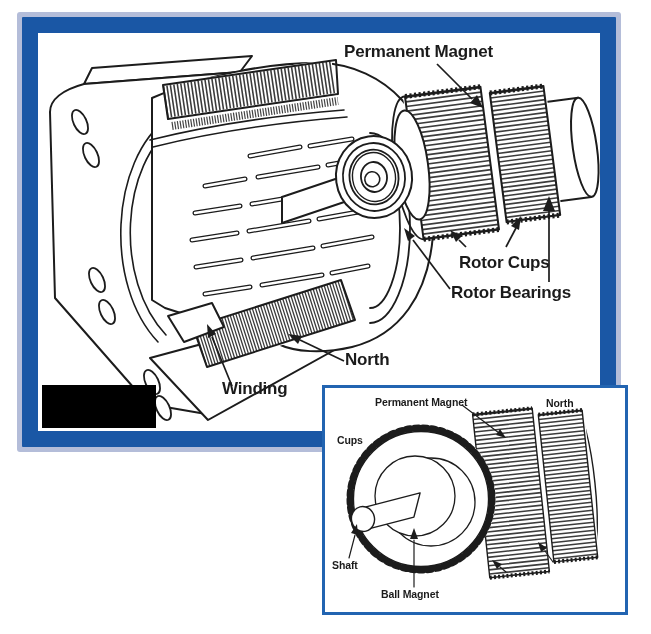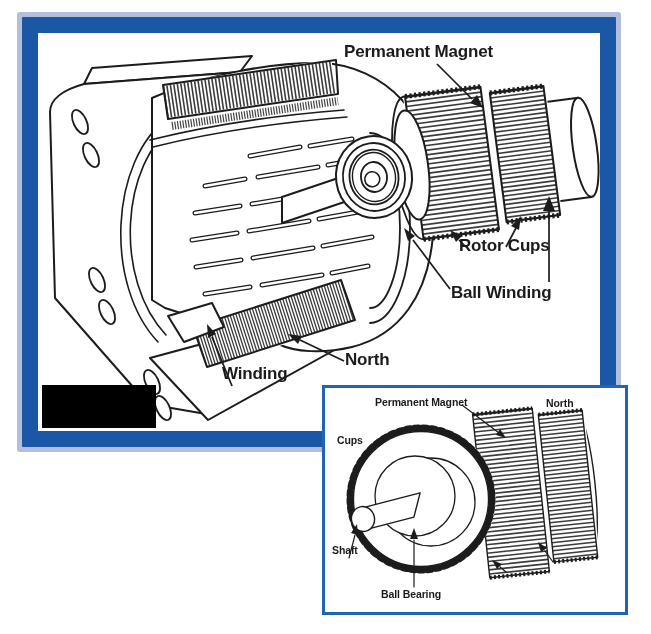--- a/index.html
+++ b/index.html
@@ -135,24 +135,24 @@
       <polygon points="450,230 462,236 456,242"></polygon>
       <polygon points="521,216 519,230 511,226"></polygon>
       <polygon points="404,228 415,236 408,241"></polygon>
       <polygon points="549,196 543,211 555,211"></polygon>
       <polygon points="288,334 302,336 298,344"></polygon>
       <polygon points="207,324 216,334 208,338"></polygon>
     </g>
   </svg>
 
   <div class="lbl lbl-main" style="left:344px;top:42px">Permanent Magnet</div>
-  <div class="lbl lbl-main" style="left:459px;top:236px">Rotor Cups</div>
-  <div class="lbl lbl-main" style="left:451px;top:283px">Ball Winding</div>
+  <div class="lbl lbl-main" style="left:459px;top:253px">Rotor Cups</div>
+  <div class="lbl lbl-main" style="left:451px;top:283px">Rotor Bearings</div>
   <div class="lbl lbl-main" style="left:345px;top:350px">North</div>
-  <div class="lbl lbl-main" style="left:222px;top:364px">Winding</div>
+  <div class="lbl lbl-main" style="left:222px;top:379px">Winding</div>
 
   <div class="abs" id="redaction"></div>
 
   <div class="abs" id="inset-box">
     <svg style="position:absolute;left:0;top:0" width="300" height="224" viewBox="0 0 300 224">
       <g stroke="#1c1c1c" fill="none" stroke-width="1.4" stroke-linejoin="round" stroke-linecap="round">
 
         <g>
           <ellipse cx="259" cy="96" rx="11" ry="72" transform="rotate(-6 259 96)" fill="#ffffff"></ellipse>
           <path d="M235.2,24.4 L250.8,171.6" stroke="#ffffff" stroke-width="48" stroke-linecap="butt"></path>
@@ -191,17 +191,17 @@
           <polygon points="89,140 85,151 93,151"></polygon>
           <polygon points="167,172 177,176 172,181"></polygon>
           <polygon points="213,154 222,160 216,164"></polygon>
         </g>
       </g>
     </svg>
 
     <div class="lbl lbl-inset" style="left:50px;top:8px">Permanent Magnet</div>
     <div class="lbl lbl-inset" style="left:221px;top:9px">North</div>
     <div class="lbl lbl-inset" style="left:12px;top:46px">Cups</div>
-    <div class="lbl lbl-inset" style="left:7px;top:156px">Shaft</div>
-    <div class="lbl lbl-inset" style="left:56px;top:200px">Ball Bearing</div>
+    <div class="lbl lbl-inset" style="left:7px;top:171px">Shaft</div>
+    <div class="lbl lbl-inset" style="left:56px;top:200px">Ball Magnet</div>
   </div>
 
 </div>
 
 </body></html>

